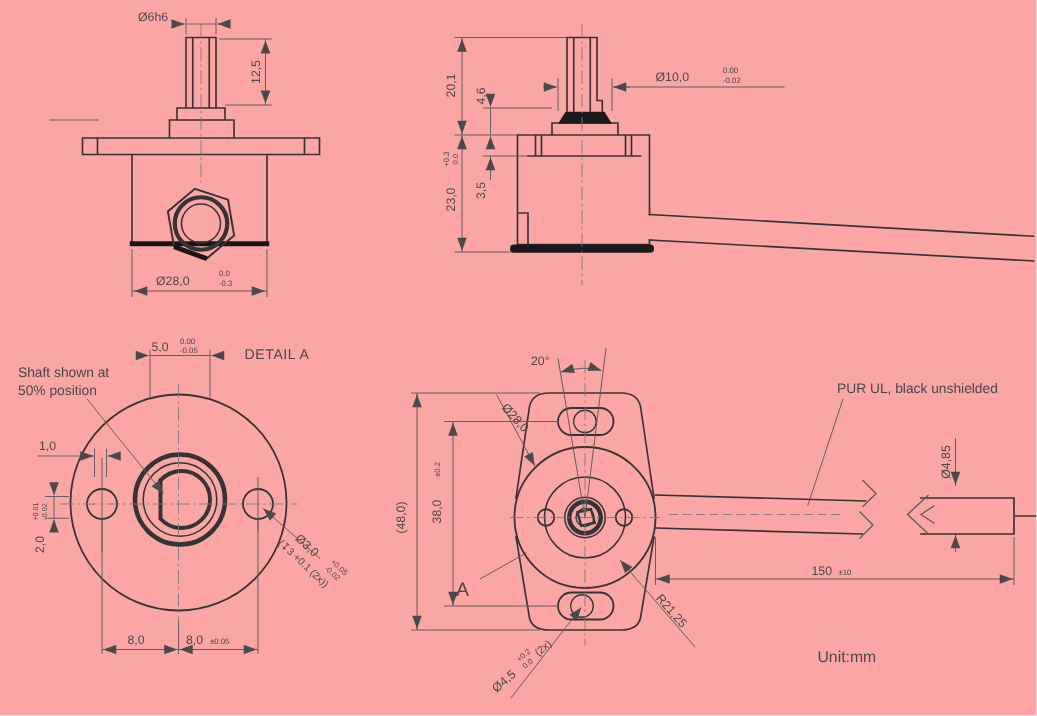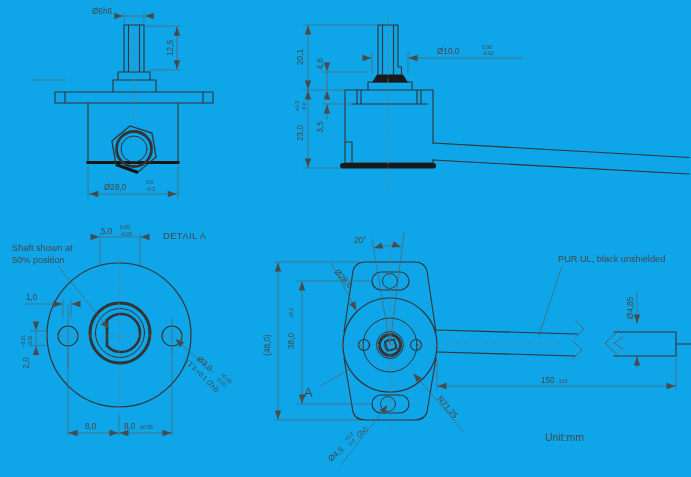--- a/index.html
+++ b/index.html
@@ -1,16 +1,16 @@
 <!DOCTYPE html>
 <html><head>
 <meta charset="utf-8">
 <style>
   html,body{margin:0;padding:0;background:#fff;}
-  .canvas{position:relative;width:691px;height:477px;background:#0ea5e9;overflow:hidden;}
+  .canvas{position:relative;width:691px;height:477px;background:#fca5a5;overflow:hidden;}
   svg{display:block;}
   .geo{fill:none;stroke:#343434;stroke-width:1.1;stroke-linecap:square;stroke-linejoin:miter;}
   .geo2{fill:none;stroke:#343434;stroke-width:1.3;}
   .thin{fill:none;stroke:#5d5d5d;stroke-width:0.65;}
   .cl{fill:none;stroke:#7a7a7a;stroke-width:0.6;stroke-dasharray:9 2.5 1.5 2.5;}
   .dash{fill:none;stroke:#7a7a7a;stroke-width:0.6;stroke-dasharray:6 3;}
   .hv{fill:none;stroke:#161616;stroke-width:3.2;}
   .fill{fill:#1a1a1a;stroke:none;}
   text{font-family:"Liberation Sans",sans-serif;fill:#474747;}
   .dim{font-size:8.2px;}

